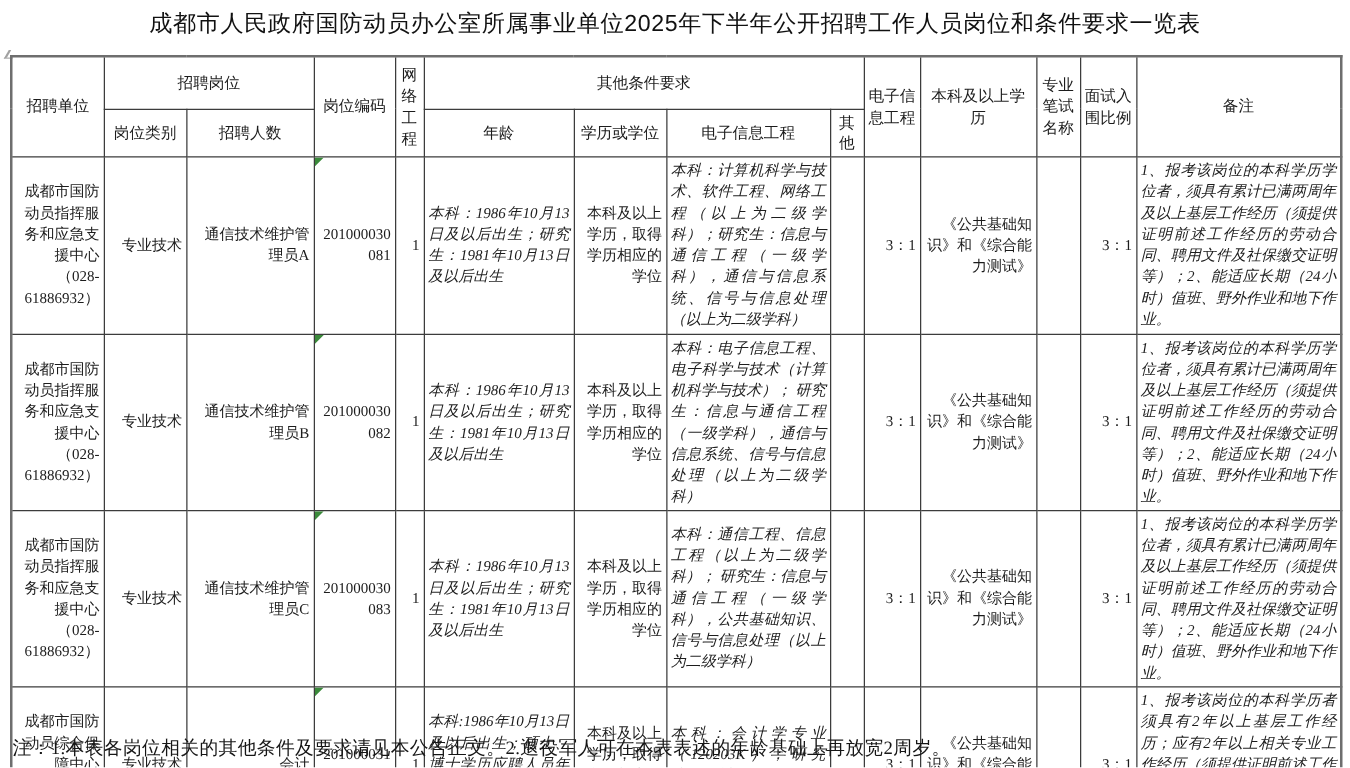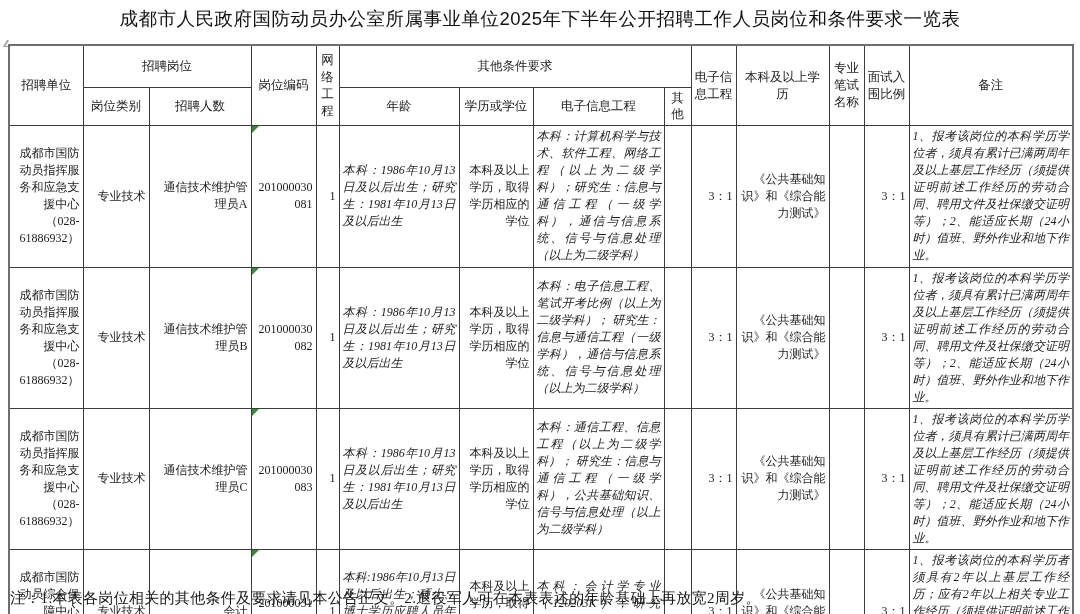--- a/index.html
+++ b/index.html
@@ -91,21 +91,21 @@
     </tr>
 
     <tr style="height:125px">
       <td class="c">成都市国防动员指挥服务和应急支援中心（028-61886932）</td>
       <td class="c">专业技术</td>
       <td class="c">通信技术维护管理员B</td>
       <td class="codecell"><span class="tri"></span><span>201000030082</span></td>
       <td class="c">1</td>
       <td class="lj">本科：1986年10月13日及以后出生；研究生：1981年10月13日及以后出生</td>
       <td class="c">本科及以上学历，取得学历相应的学位</td>
-      <td class="lj">本科：电子信息工程、笔试开考比例（以上为二级学科）； 研究生：信息与通信工程（一级学科），通信与信息系统、信号与信息处理（以上为二级学科）</td>
+      <td class="lj">本科：电子信息工程、电子科学与技术（计算机科学与技术）； 研究生：信息与通信工程（一级学科），通信与信息系统、信号与信息处理（以上为二级学科）</td>
       <td class="c"></td>
       <td class="c">3：1</td>
       <td class="c">《公共基础知识》和《综合能力测试》</td>
       <td class="c"></td>
       <td class="c">3：1</td>
       <td class="lj">1、报考该岗位的本科学历学位者，须具有累计已满两周年及以上基层工作经历（须提供证明前述工作经历的劳动合同、聘用文件及社保缴交证明等）；2、能适应长期（24小时）值班、野外作业和地下作业。</td>
     </tr>
 
     <tr style="height:122px">
       <td class="c">成都市国防动员指挥服务和应急支援中心（028-61886932）</td>

